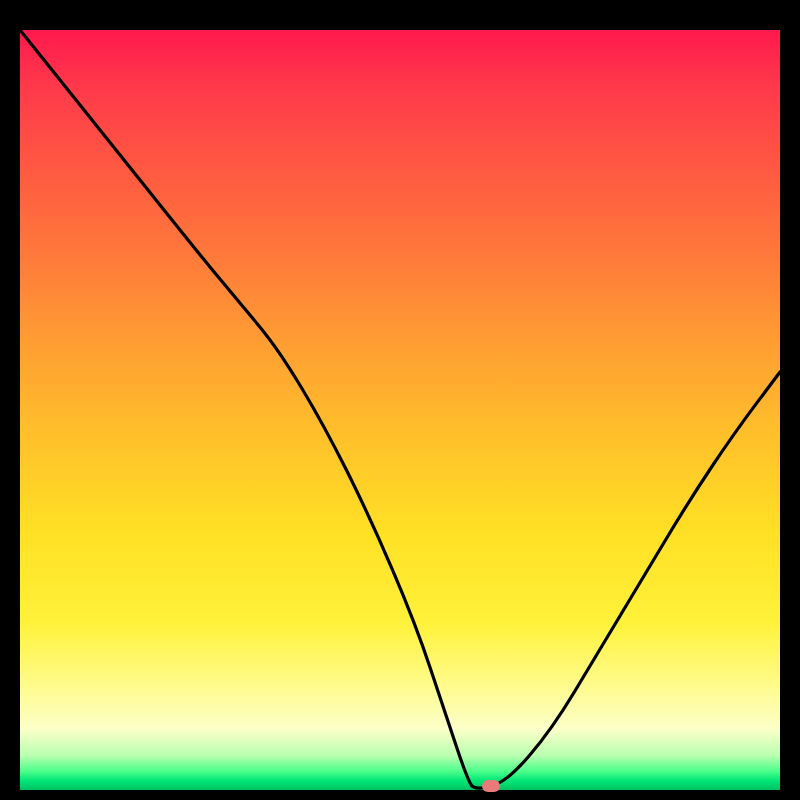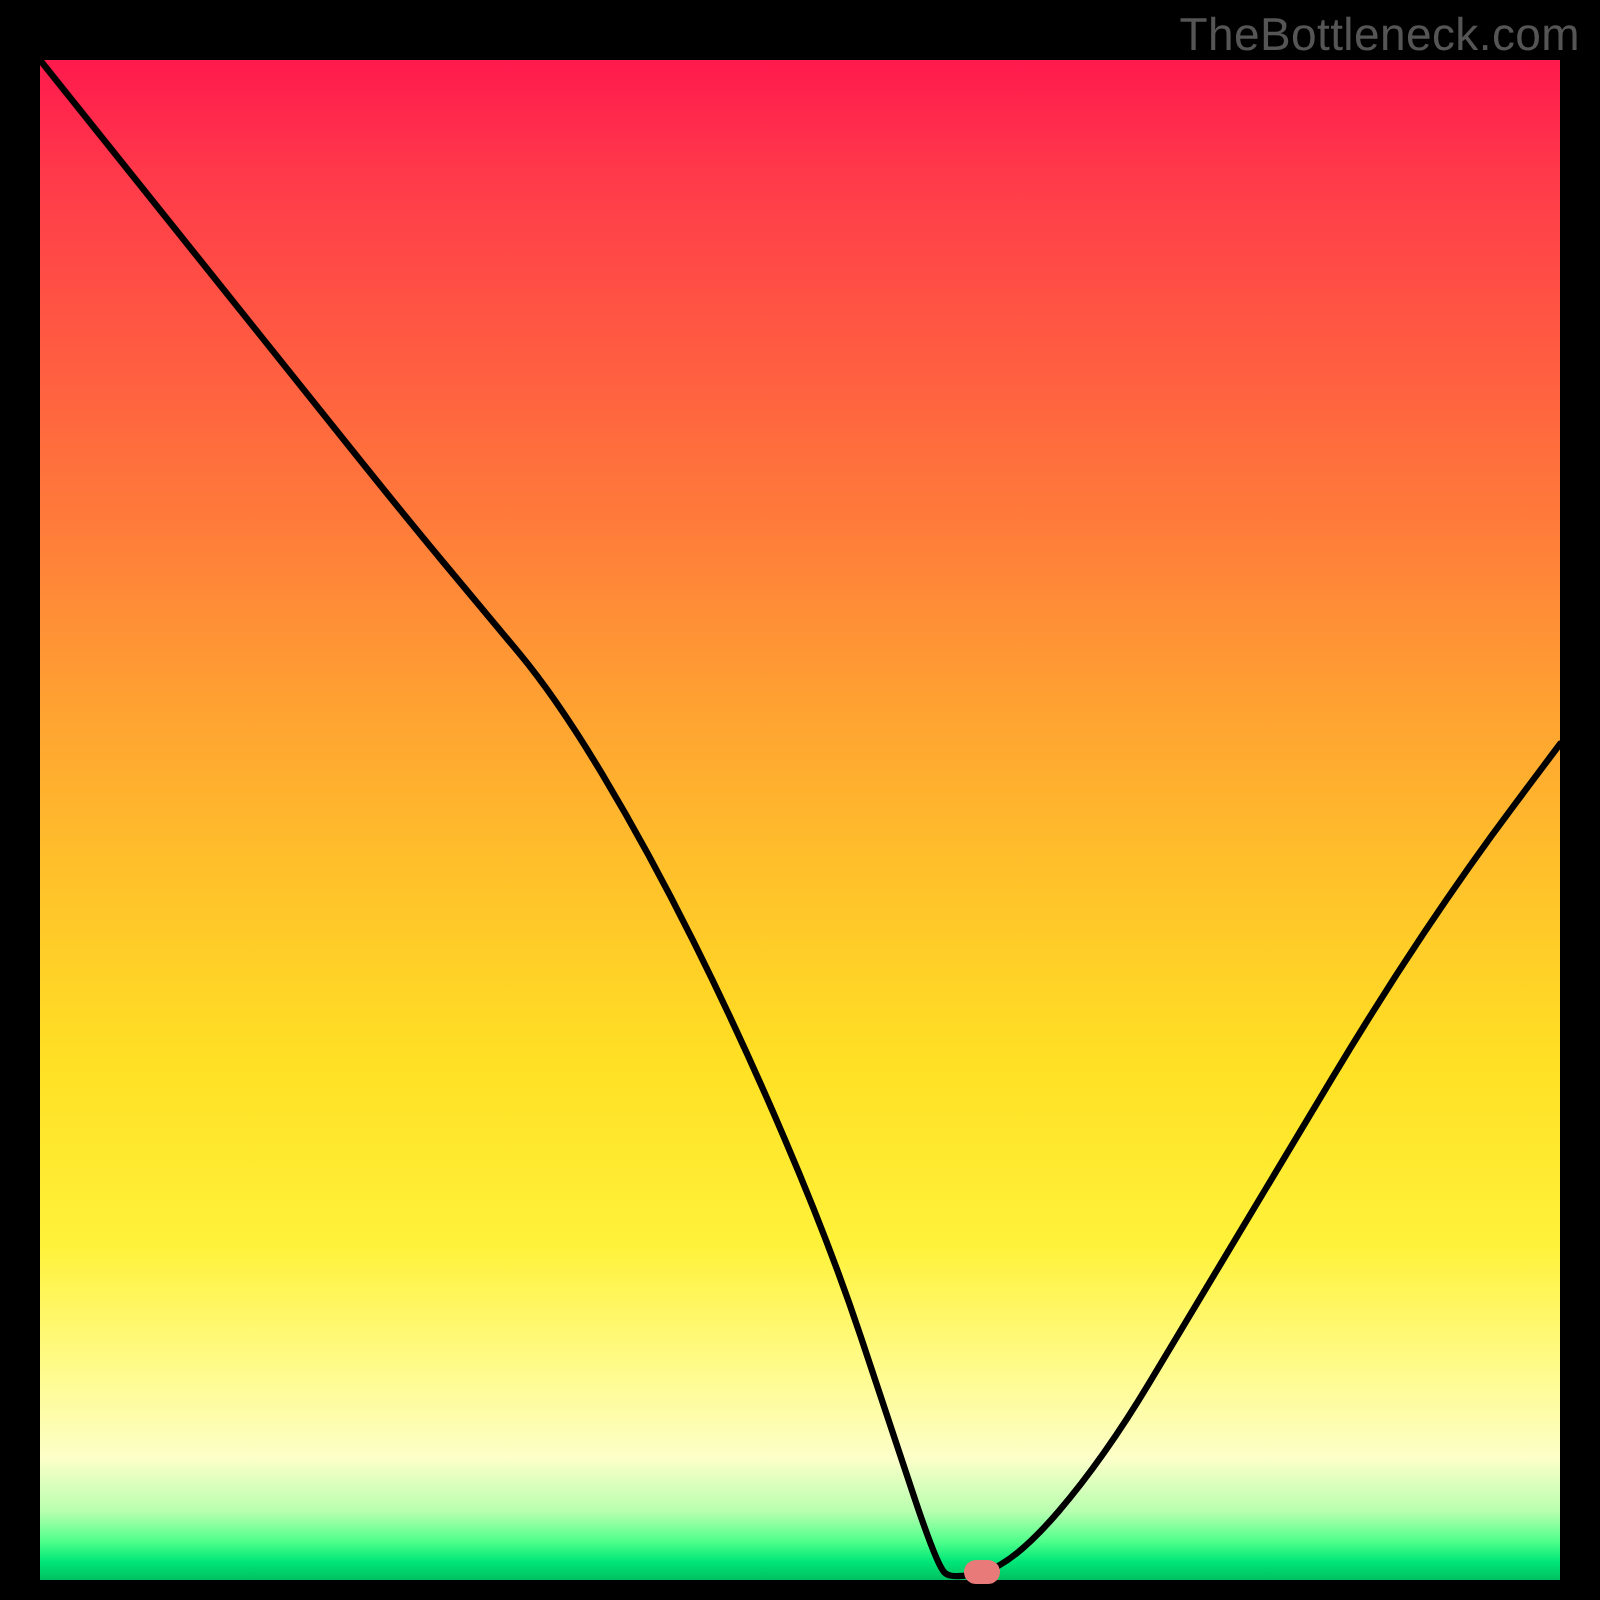--- a/index.html
+++ b/index.html
@@ -69,21 +69,20 @@
     border-radius: 6px;
     background: #e87a7a;
     transform: translate(-50%, -50%);
     z-index: 5;
   }
 </style>
 </head>
 <body>
 
 <div class="container">
-  <div class="watermark">TheBottleneck.com</div>
 
   <div class="plot-frame">
     <div class="gradient-area"></div>
 
     <svg class="curve" viewBox="0 0 760 760" preserveAspectRatio="none">
       <path id="curve-path" fill="none" stroke="#000" stroke-width="3.2" stroke-linejoin="round" stroke-linecap="round" d="M 0.0 0.0 Q 0.0 0.0 30.4 38.0 Q 60.8 76.0 91.2 114.0 Q 121.6 152.0 152.0 190.0 Q 182.4 228.0 201.4 250.8 Q 220.4 273.6 239.4 296.4 Q 258.4 319.2 281.2 357.2 Q 304.0 395.2 326.8 440.8 Q 349.6 486.4 372.4 539.6 Q 395.2 592.8 410.4 638.4 Q 425.6 684.0 437.0 718.2 Q 448.4 752.4 452.2 756.2 Q 456.0 760.0 471.2 756.2 Q 486.4 752.4 509.2 725.8 Q 532.0 699.2 554.8 661.2 Q 577.6 623.2 600.4 585.2 Q 623.2 547.2 646.0 509.2 Q 668.8 471.2 691.6 437.0 Q 714.4 402.8 737.2 372.4 T 760.0 342.0"></path>
     </svg>
 
     <div class="marker" id="marker" style="left: 471.2px; top: 756px;"></div>
   </div>

